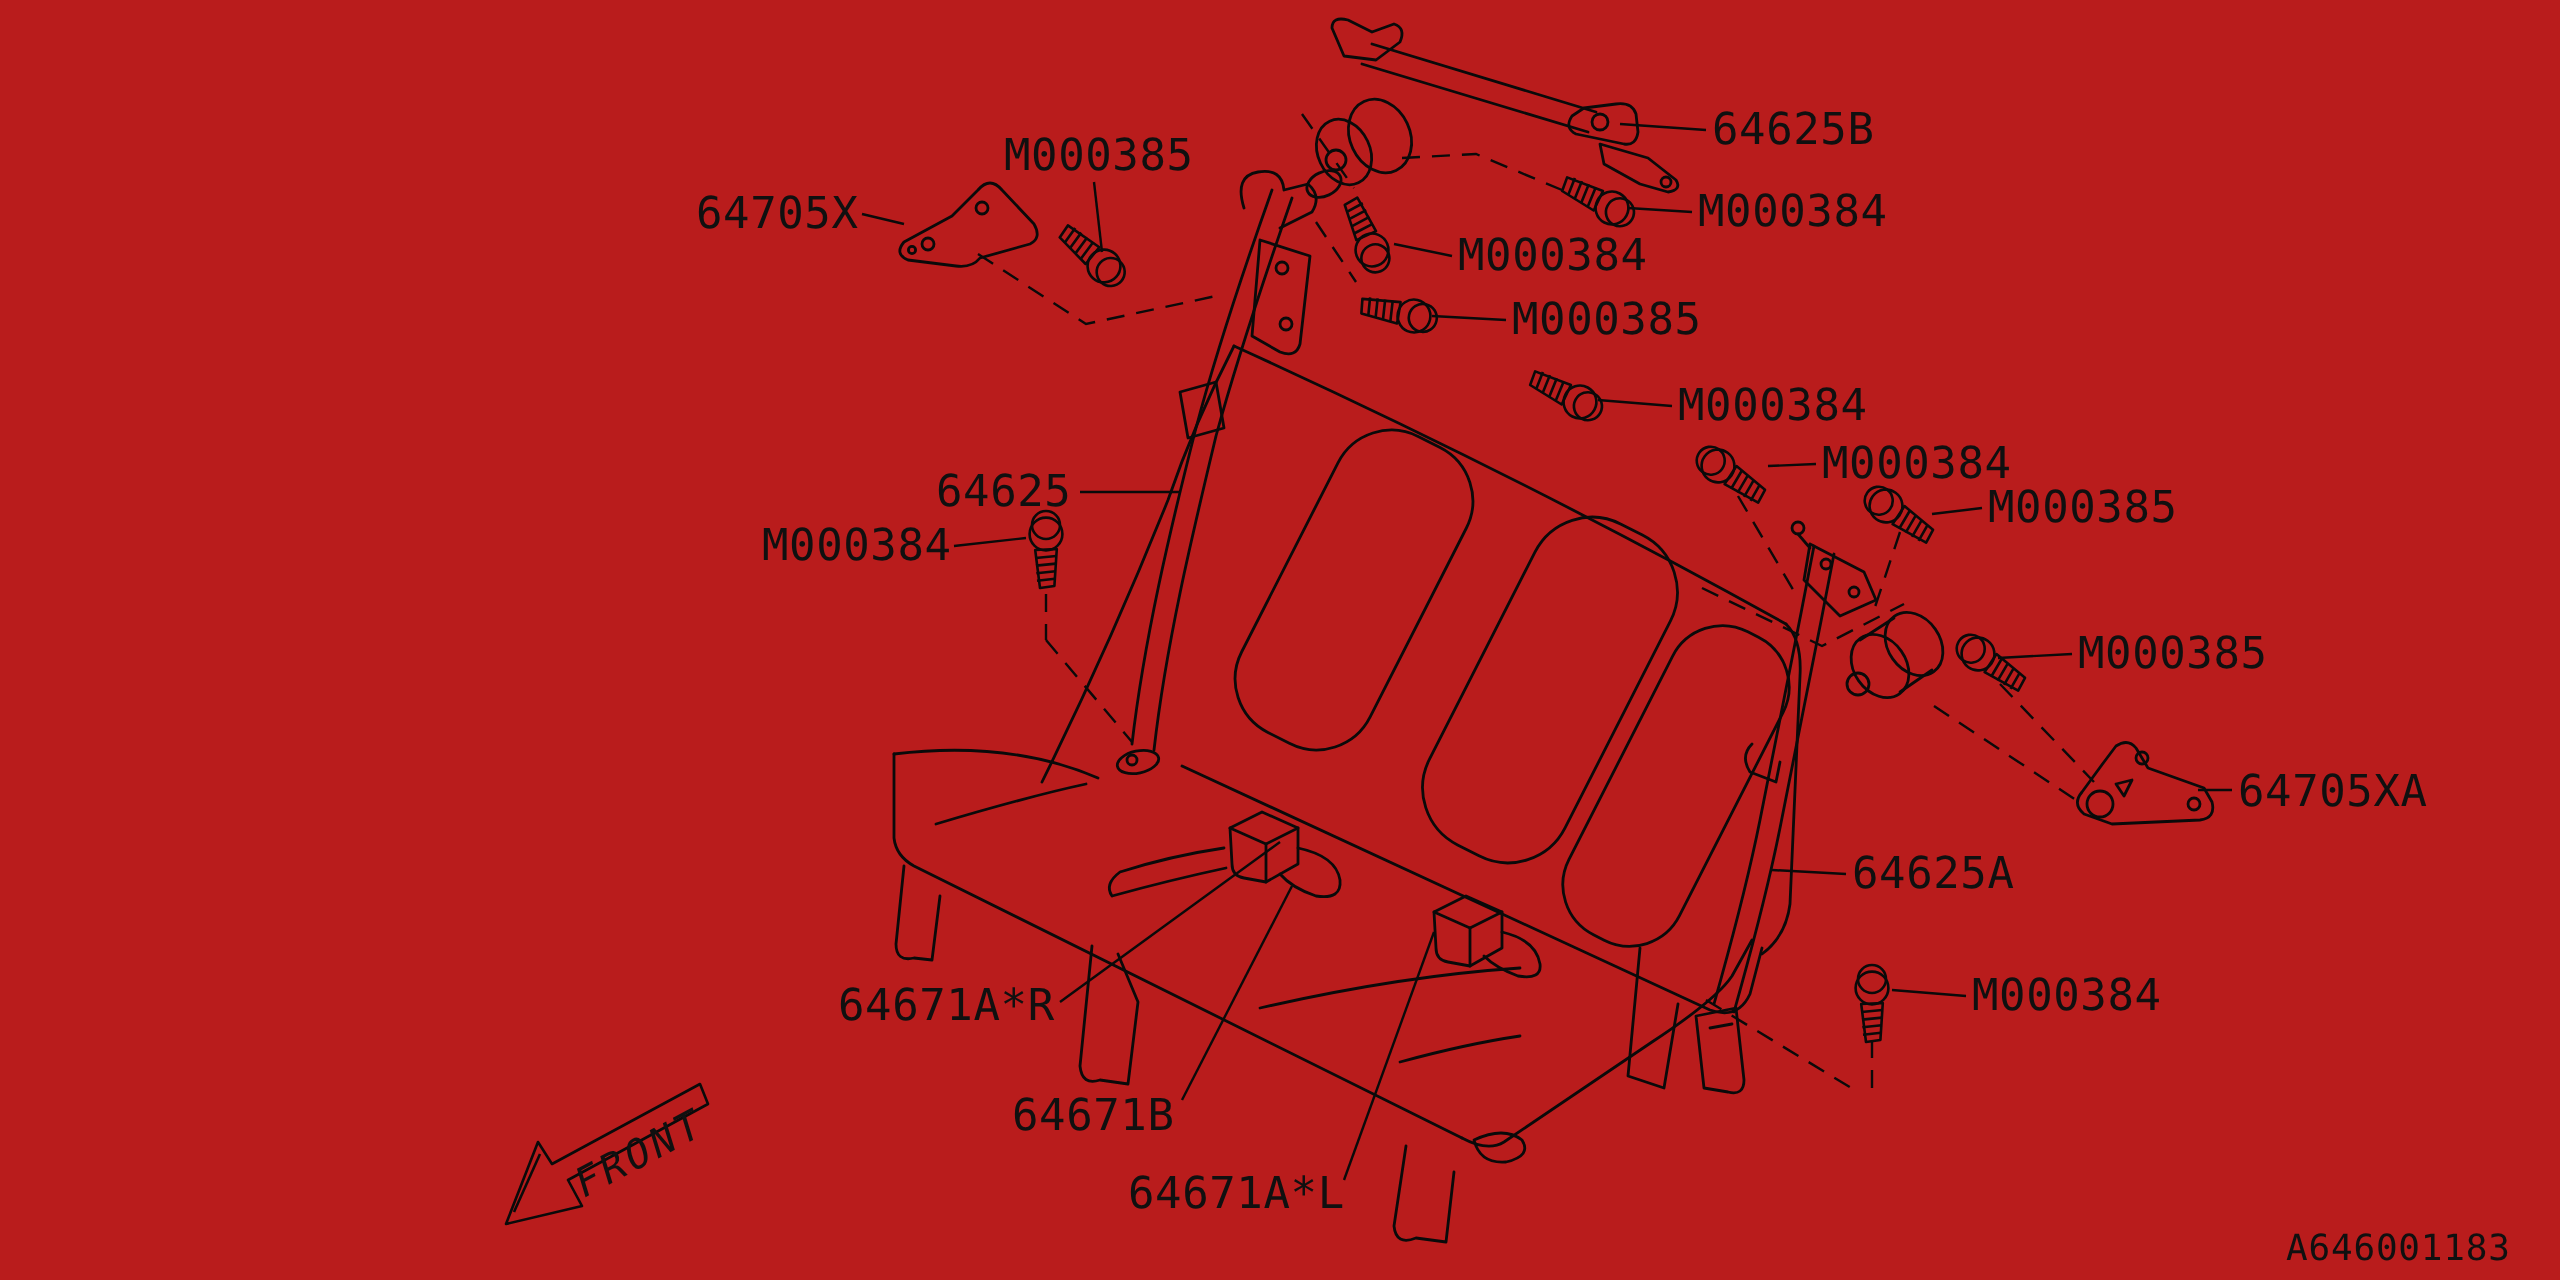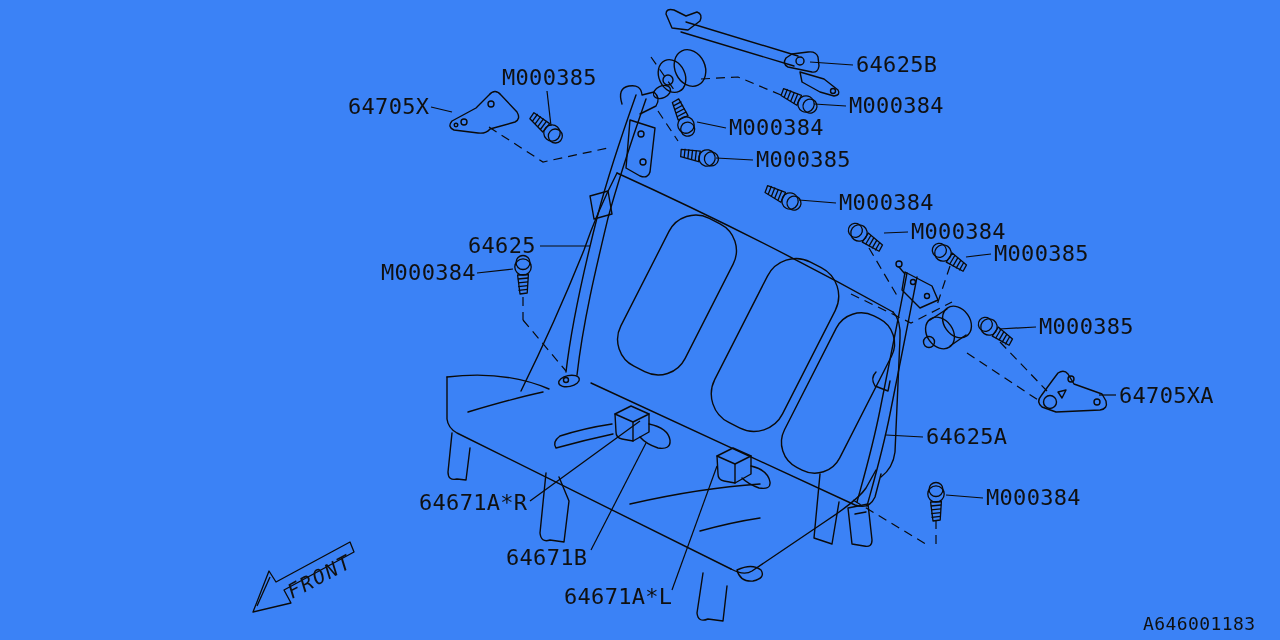--- a/index.html
+++ b/index.html
@@ -1,16 +1,16 @@
 <!DOCTYPE html>
 <html><head>
 <meta charset="utf-8">
 <style>
   html,body{margin:0;padding:0;background:#ffffff;}
-  .stage{position:relative;width:1280px;height:640px;background:#3b82f6;overflow:hidden;}
+  .stage{position:relative;width:1280px;height:640px;background:#b91c1c;overflow:hidden;}
   svg{display:block;}
   .art path,.art line,.art polyline,.art ellipse,.art circle,.art rect{
     fill:none;stroke:#0a0a0a;stroke-width:1.4;stroke-linecap:round;stroke-linejoin:round;}
   .leaders line{stroke:#0a0a0a;stroke-width:1.2;}
   .dashes polyline,.dashes line{fill:none;stroke:#0a0a0a;stroke-width:1.2;stroke-dasharray:9 6;}
   .boltpart{fill:none;stroke:#0a0a0a;stroke-width:1.3;stroke-linejoin:round;}
   .lbl{font-family:"DejaVu Sans Mono",monospace;font-size:22px;letter-spacing:0.3px;fill:#101010;}
   .id-lbl{font-family:"DejaVu Sans Mono",monospace;font-size:18px;letter-spacing:0.4px;fill:#101010;}
   .front-lbl{font-family:"DejaVu Sans Mono",monospace;font-size:20px;font-style:italic;letter-spacing:2px;fill:#101010;}
 </style>

